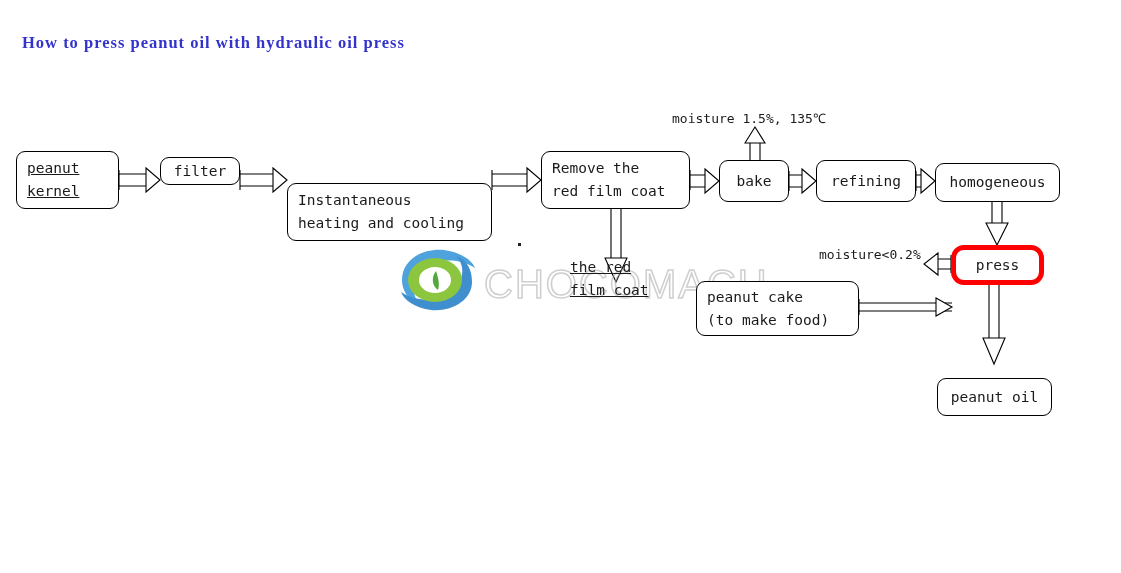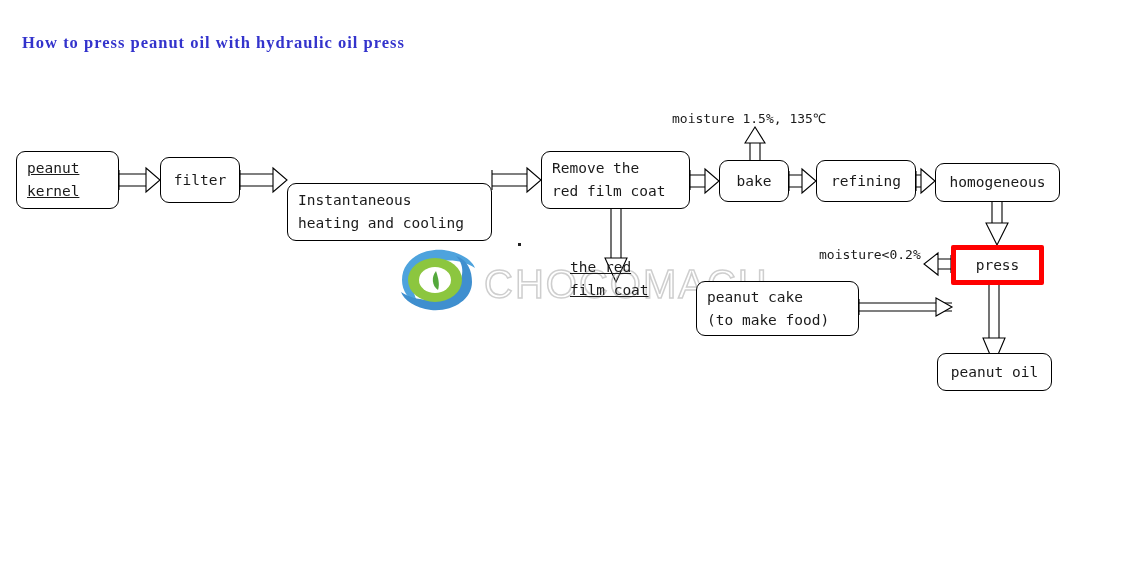--- a/index.html
+++ b/index.html
@@ -50,21 +50,21 @@
   }
   .node .txt {
     display: block;
     white-space: pre;
     padding: 0 10px;
   }
   .node.center .txt { width: 100%; text-align: center; padding: 0; }
 
   .node.highlight {
     border: 5px solid #ff0000;
-    border-radius: 2px;
+    border-radius: 13px;
     z-index: 6;
   }
 
   .plain-label {
     position: absolute;
     font-size: 14.5px;
     line-height: 23px;
     color: #1a1a1a;
     white-space: pre;
     z-index: 5;
@@ -195,21 +195,21 @@
 
 <div id="dot"></div>
 
 <div id="title">How to press peanut oil with hydraulic oil press</div>
 
 <div id="nodes">
     <div class="node" style="left: 16px; top: 151px; width: 103px; height: 58px; text-decoration: underline;">
       <span class="txt">peanut
 kernel</span>
     </div>
-    <div class="node center" style="left: 160px; top: 157px; width: 80px; height: 46px;">
+    <div class="node center" style="left: 160px; top: 157px; width: 80px; height: 28px;">
       <span class="txt">filter</span>
     </div>
     <div class="node" style="left: 287px; top: 151px; width: 205px; height: 58px; margin-top: 32px;">
       <span class="txt">Instantaneous
 heating and cooling</span>
     </div>
     <div class="node" style="left: 541px; top: 151px; width: 149px; height: 58px;">
       <span class="txt">Remove the
 red film coat</span>
     </div>
@@ -222,21 +222,21 @@
     <div class="node center" style="left: 935px; top: 163px; width: 125px; height: 39px;">
       <span class="txt">homogeneous</span>
     </div>
     <div class="node highlight center" style="left: 951px; top: 245px; width: 93px; height: 40px;">
       <span class="txt">press</span>
     </div>
     <div class="node" style="left: 696px; top: 281px; width: 163px; height: 55px;">
       <span class="txt">peanut cake
 (to make food)</span>
     </div>
-    <div class="node center" style="left: 937px; top: 353px; width: 115px; height: 38px;">
+    <div class="node center" style="left: 937px; top: 378px; width: 115px; height: 38px;">
       <span class="txt">peanut oil</span>
     </div>
   </div>
 
 <div id="labels">
     <div class="plain-label" style="left: 570px; top: 256px; text-decoration: underline;">the red
 film coat</div>
   </div>
 
 <div id="annots">

